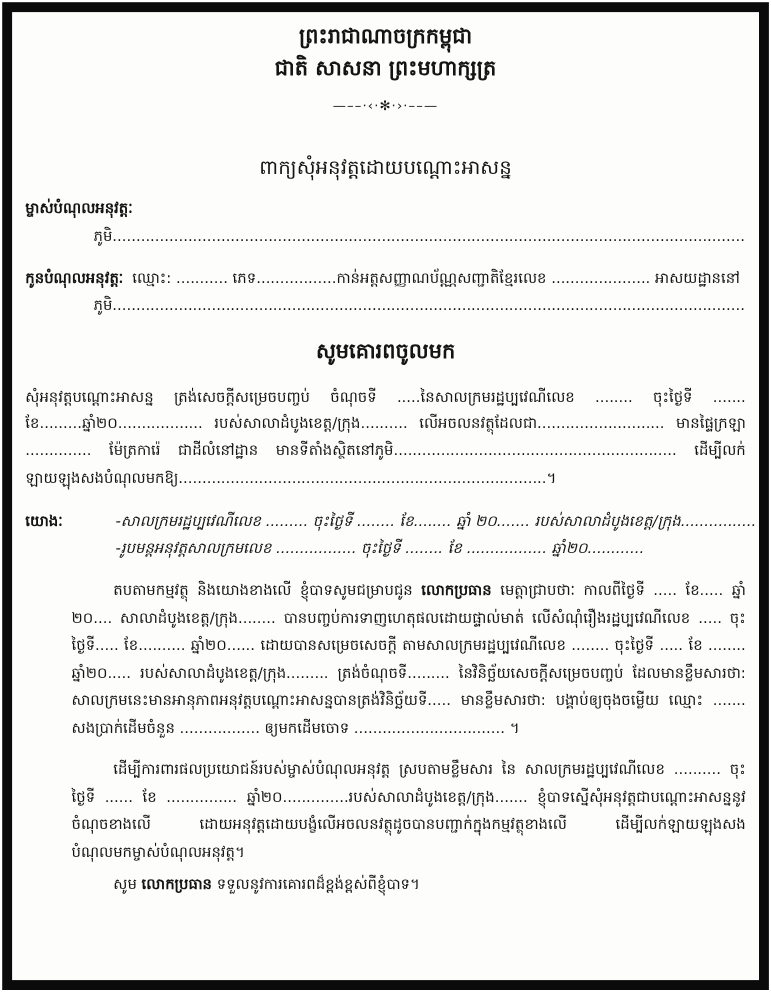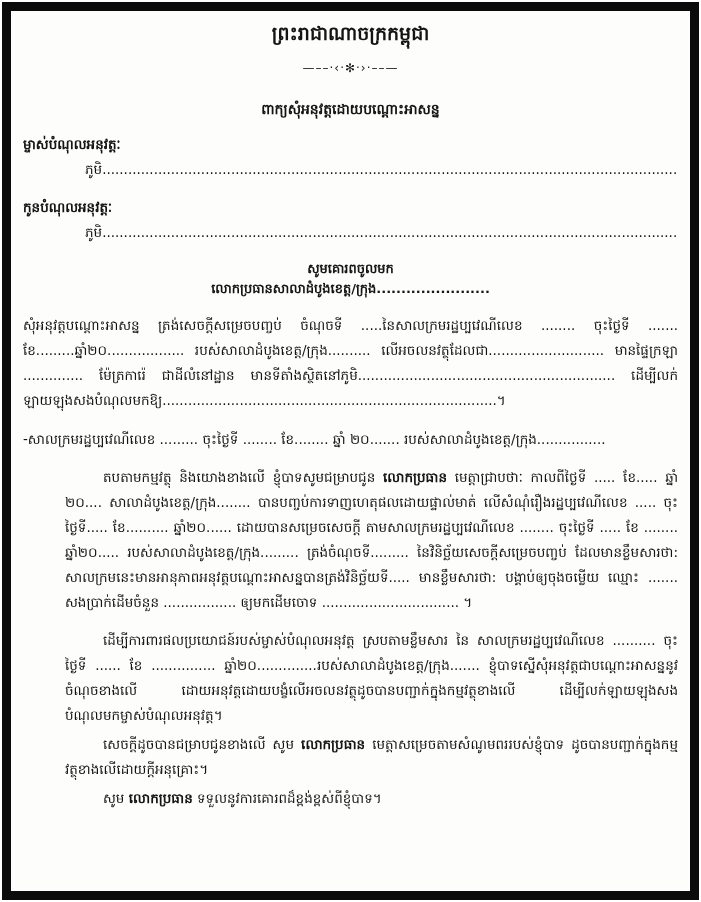--- a/index.html
+++ b/index.html
@@ -20,73 +20,75 @@
     padding:8px 12px 6px 12px;
     font-size:13.5px;line-height:1.85;
   }
   .center{text-align:center;}
   .b{font-weight:bold;}
   .kingdom{font-size:19px;font-weight:bold;line-height:1.5;}
   .ornament{
     margin-top:14px;font-size:12px;letter-spacing:1px;color:#1a1a1a;
     line-height:1;
   }
-  .form-title{margin-top:26px;font-size:14px;font-weight:bold;line-height:1.4;}
+  .form-title{margin-top:38px;font-size:18px;font-weight:normal;line-height:1.4;}
   .party{margin-top:13px;}
   .party-line1{display:flex;gap:8px;align-items:flex-end;}
   .party-label{font-weight:bold;white-space:nowrap;}
   .party-line1-text{flex:1;white-space:nowrap;overflow:hidden;}
   .party-line2{padding-left:62px;white-space:nowrap;overflow:hidden;}
-  .salutation{margin-top:14px;font-size:13px;font-weight:bold;line-height:1.55;}
+  .salutation{margin-top:14px;font-size:19px;font-weight:bold;line-height:1.55;}
   .labelled{display:flex;gap:10px;margin-top:14px;}
   .labelled .lbl{font-weight:bold;width:72px;flex:0 0 72px;}
   .labelled .txt{flex:1;text-align:justify;}
-  .ref-line{white-space:nowrap;overflow:hidden;}
+  .ref-line{white-space:nowrap;overflow:hidden;font-style:italic;}
   .para{margin-top:13px;text-align:justify;text-indent:38px;margin-left:42px;}
   .para.tight{margin-top:4px;}
 </style>
 </head>
 <body>
 
 <div class="frame">
   <div class="page">
 
     <div class="center kingdom">ព្រះរាជាណាចក្រកម្ពុជា</div>
+    <div class="center kingdom">ជាតិ សាសនា ព្រះមហាក្សត្រ</div>
     <div class="center ornament">—––·‹·✻·›·––—</div>
 
     <div class="center form-title">ពាក្យសុំអនុវត្តដោយបណ្តោះអាសន្ន</div>
 
     <div class="party">
       <div class="party-line1">
         <span class="party-label">ម្ចាស់បំណុលអនុវត្តៈ</span>
       </div>
       <div class="party-line2">ភូមិ.........................................................................................................................................................................................។</div>
     </div>
 
     <div class="party">
       <div class="party-line1">
         <span class="party-label">កូនបំណុលអនុវត្តៈ</span>
+        <span class="party-line1-text">ឈ្មោះ: ........... ភេទ.................កាន់អត្តសញ្ញាណប័ណ្ណសញ្ជាតិខ្មែរលេខ ..................... អាសយដ្ឋាននៅ</span>
       </div>
       <div class="party-line2">ភូមិ.........................................................................................................................................................................................។</div>
     </div>
 
     <div class="center salutation">
       <div>សូមគោរពចូលមក</div>
-      <div>លោកប្រធានសាលាដំបូងខេត្ត/ក្រុង.......................</div>
     </div>
 
     <div class="labelled">
       <div class="txt">សុំអនុវត្តបណ្តោះអាសន្ន ត្រង់សេចក្តីសម្រេចបញ្ចប់ ចំណុចទី .....នៃសាលក្រមរដ្ឋប្បវេណីលេខ ........ ចុះថ្ងៃទី ....... ខែ.........ឆ្នាំ២០.................. របស់សាលាដំបូងខេត្ត/ក្រុង.......... លើអចលនវត្ថុដែលជា........................... មានផ្ទៃក្រឡា .............. ម៉ែត្រការ៉េ ជាដីលំនៅដ្ឋាន មានទីតាំងស្ថិតនៅភូមិ............................................................ ដើម្បីលក់ឡាយឡុងសងបំណុលមកឱ្យ..............................................................................។</div>
     </div>
 
     <div class="labelled">
+      <div class="lbl">យោងៈ</div>
       <div class="txt">
         <div class="ref-line">-សាលក្រមរដ្ឋប្បវេណីលេខ ......... ចុះថ្ងៃទី ........ ខែ........ ឆ្នាំ ២០....... របស់សាលាដំបូងខេត្ត/ក្រុង................</div>
+        <div class="ref-line">-រូបមន្តអនុវត្តសាលក្រមលេខ ................. ចុះថ្ងៃទី ........ ខែ ................. ឆ្នាំ២០............</div>
       </div>
     </div>
 
     <div class="para"><span>តបតាមកម្មវត្ថុ និងយោងខាងលើ ខ្ញុំបាទសូមជម្រាបជូន </span><span class="b">លោកប្រធាន</span><span> មេត្តាជ្រាបថាៈ កាលពីថ្ងៃទី ..... ខែ..... ឆ្នាំ ២០.... សាលាដំបូងខេត្ត/ក្រុង........ បានបញ្ចប់ការទាញហេតុផលដោយផ្ទាល់មាត់ លើសំណុំរឿងរដ្ឋប្បវេណីលេខ ..... ចុះថ្ងៃទី..... ខែ.......... ឆ្នាំ២០...... ដោយបានសម្រេចសេចក្តី តាមសាលក្រមរដ្ឋប្បវេណីលេខ ........ ចុះថ្ងៃទី ..... ខែ ........ ឆ្នាំ២០..... របស់សាលាដំបូងខេត្ត/ក្រុង......... ត្រង់ចំណុចទី......... នៃវិនិច្ឆ័យសេចក្តីសម្រេចបញ្ចប់ ដែលមានខ្លឹមសារថា: សាលក្រមនេះមានអានុភាពអនុវត្តបណ្តោះអាសន្នបានត្រង់វិនិច្ឆ័យទី..... មានខ្លឹមសារថា: បង្គាប់ឲ្យចុងចម្លើយ ឈ្មោះ ....... សងប្រាក់ដើមចំនួន ................. ឲ្យមកដើមចោទ ................................ ។</span></div>
     <div class="para"><span>ដើម្បីការពារផលប្រយោជន៍របស់ម្ចាស់បំណុលអនុវត្ត ស្របតាមខ្លឹមសារ នៃ សាលក្រមរដ្ឋប្បវេណីលេខ .......... ចុះថ្ងៃទី ...... ខែ ............... ឆ្នាំ២០..............របស់សាលាដំបូងខេត្ត/ក្រុង....... ខ្ញុំបាទស្នើសុំអនុវត្តជាបណ្តោះអាសន្ននូវចំណុចខាងលើ ដោយអនុវត្តដោយបង្ខំលើអចលនវត្ថុដូចបានបញ្ជាក់ក្នុងកម្មវត្ថុខាងលើ ដើម្បីលក់ឡាយឡុងសងបំណុលមកម្ចាស់បំណុលអនុវត្ត។</span></div>
-    <div class="para tight"><span>សេចក្តីដូចបានជម្រាបជូនខាងលើ សូម </span><span class="b">លោកប្រធាន</span><span> មេត្តាសម្រេចតាមសំណូមពររបស់ខ្ញុំបាទ ដូចបានបញ្ជាក់ក្នុងកម្មវត្ថុខាងលើដោយក្តីអនុគ្រោះ។</span></div>
     <div class="para tight"><span>សូម </span><span class="b">លោកប្រធាន</span><span> ទទួលនូវការគោរពដ៏ខ្ពង់ខ្ពស់ពីខ្ញុំបាទ។</span></div>
 
   </div>
 </div>
 
 </body></html>

